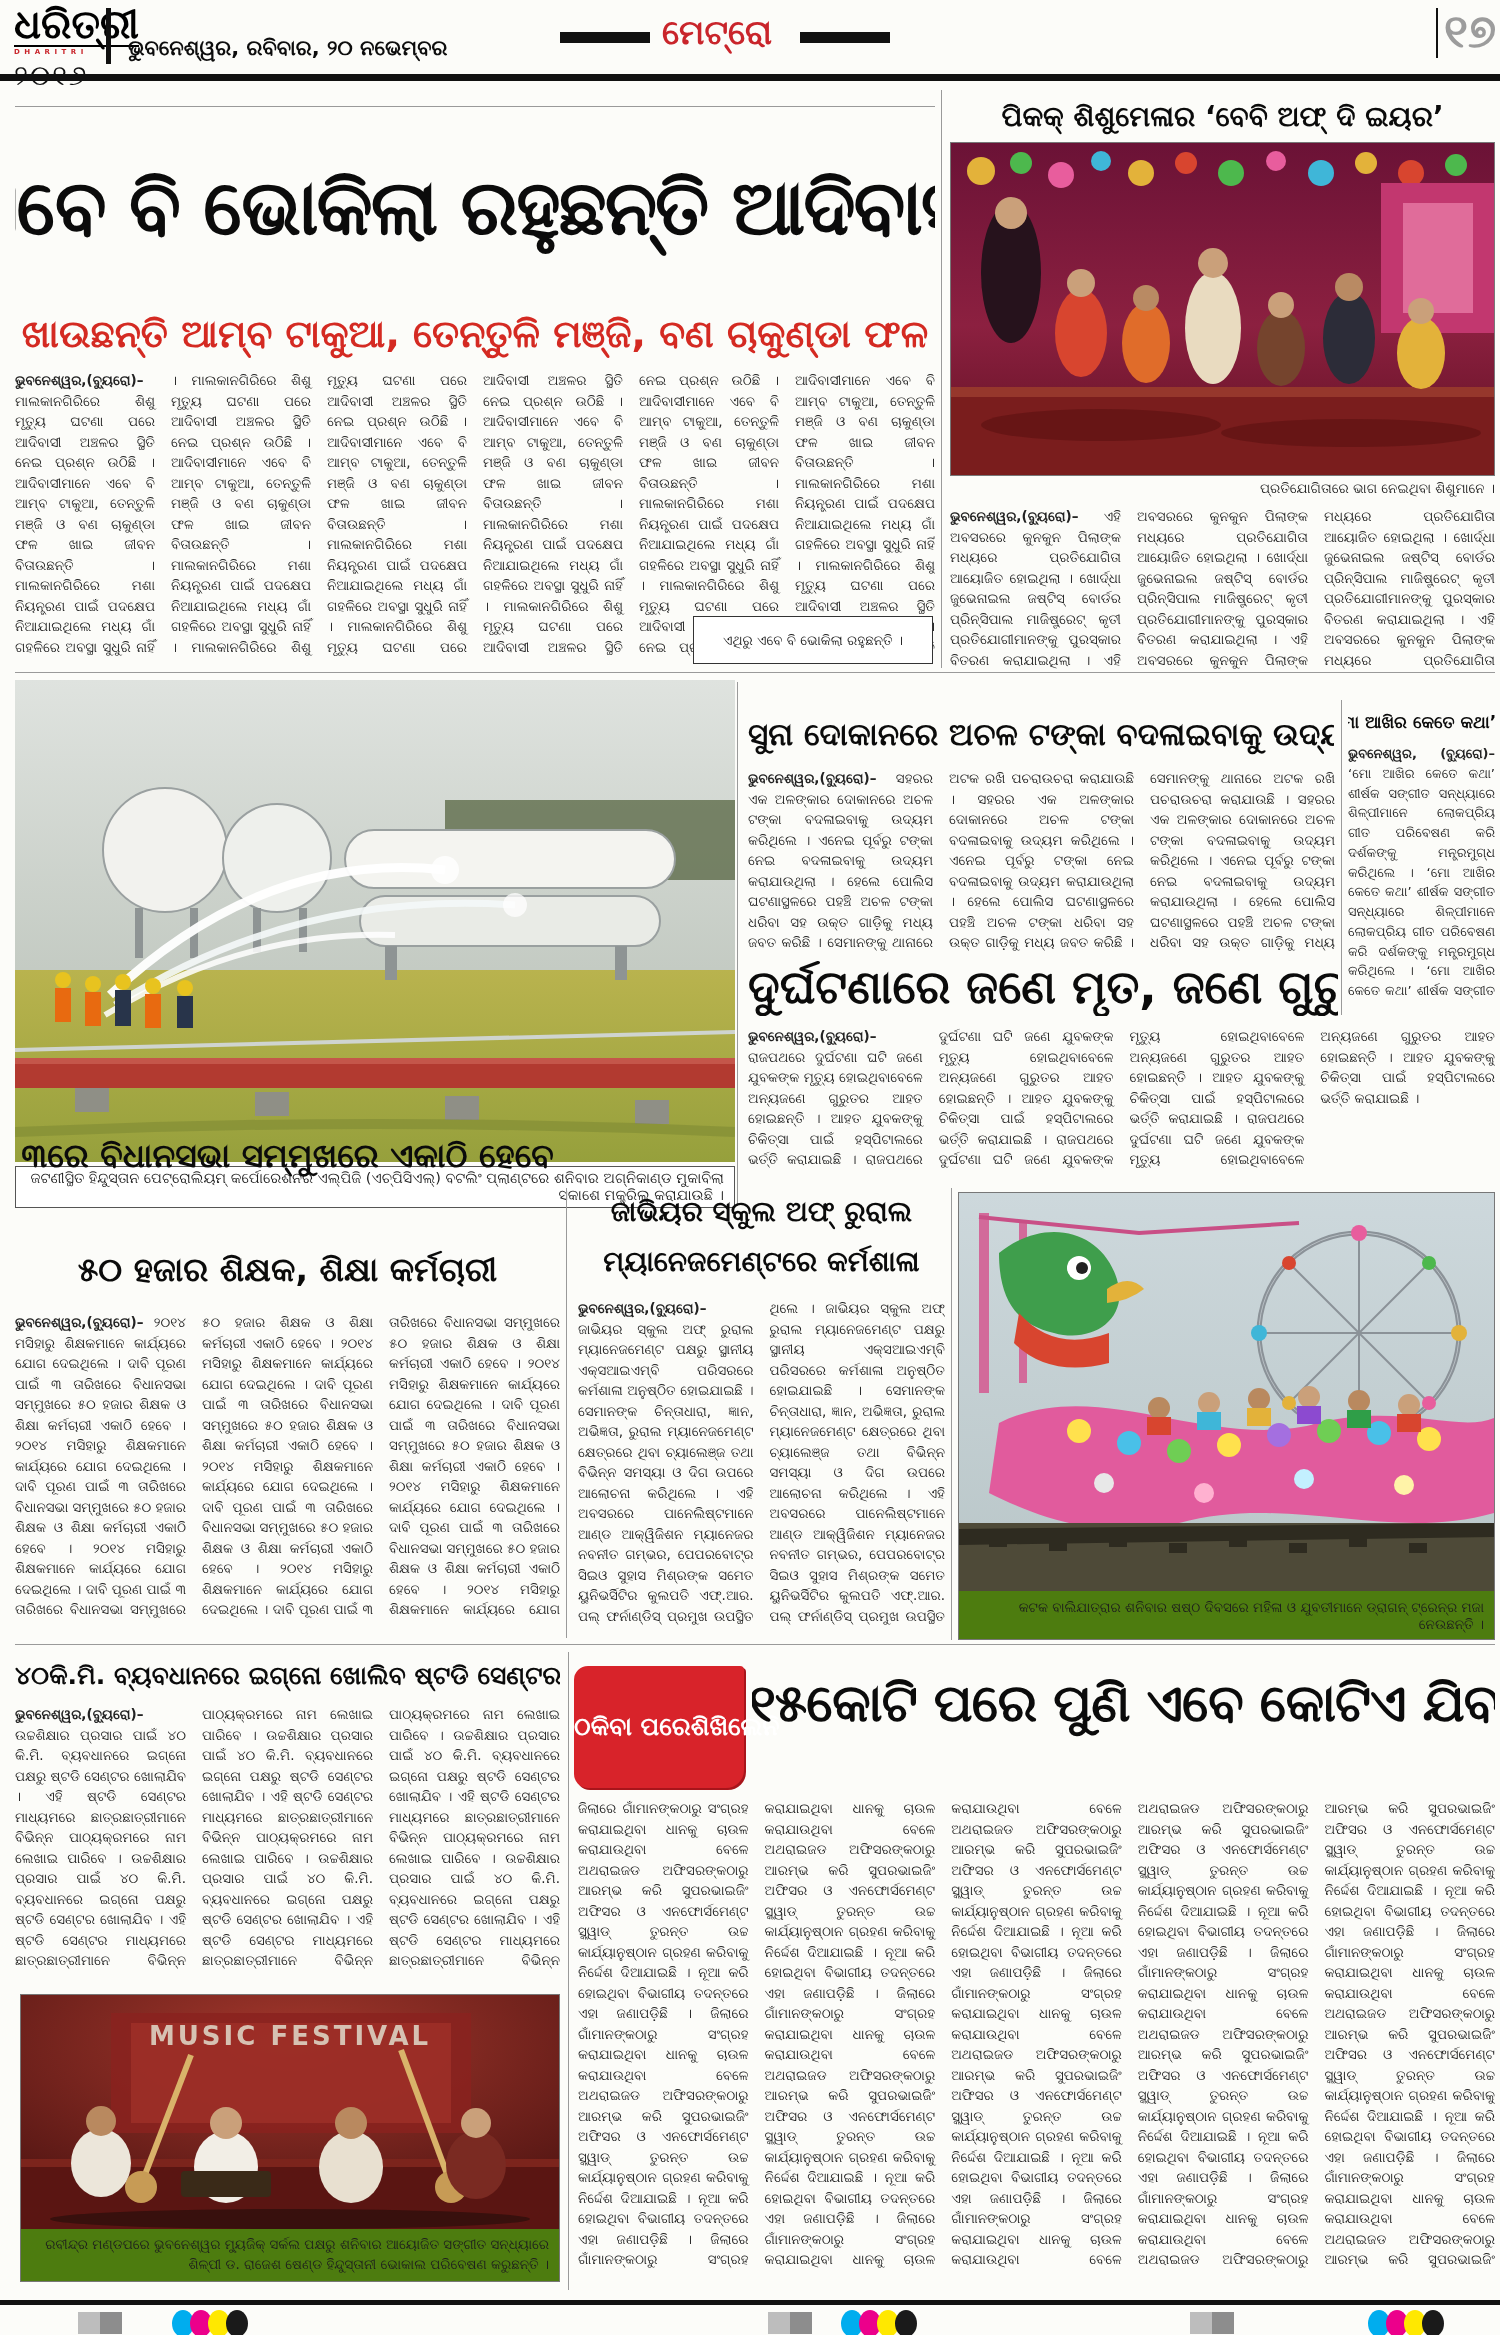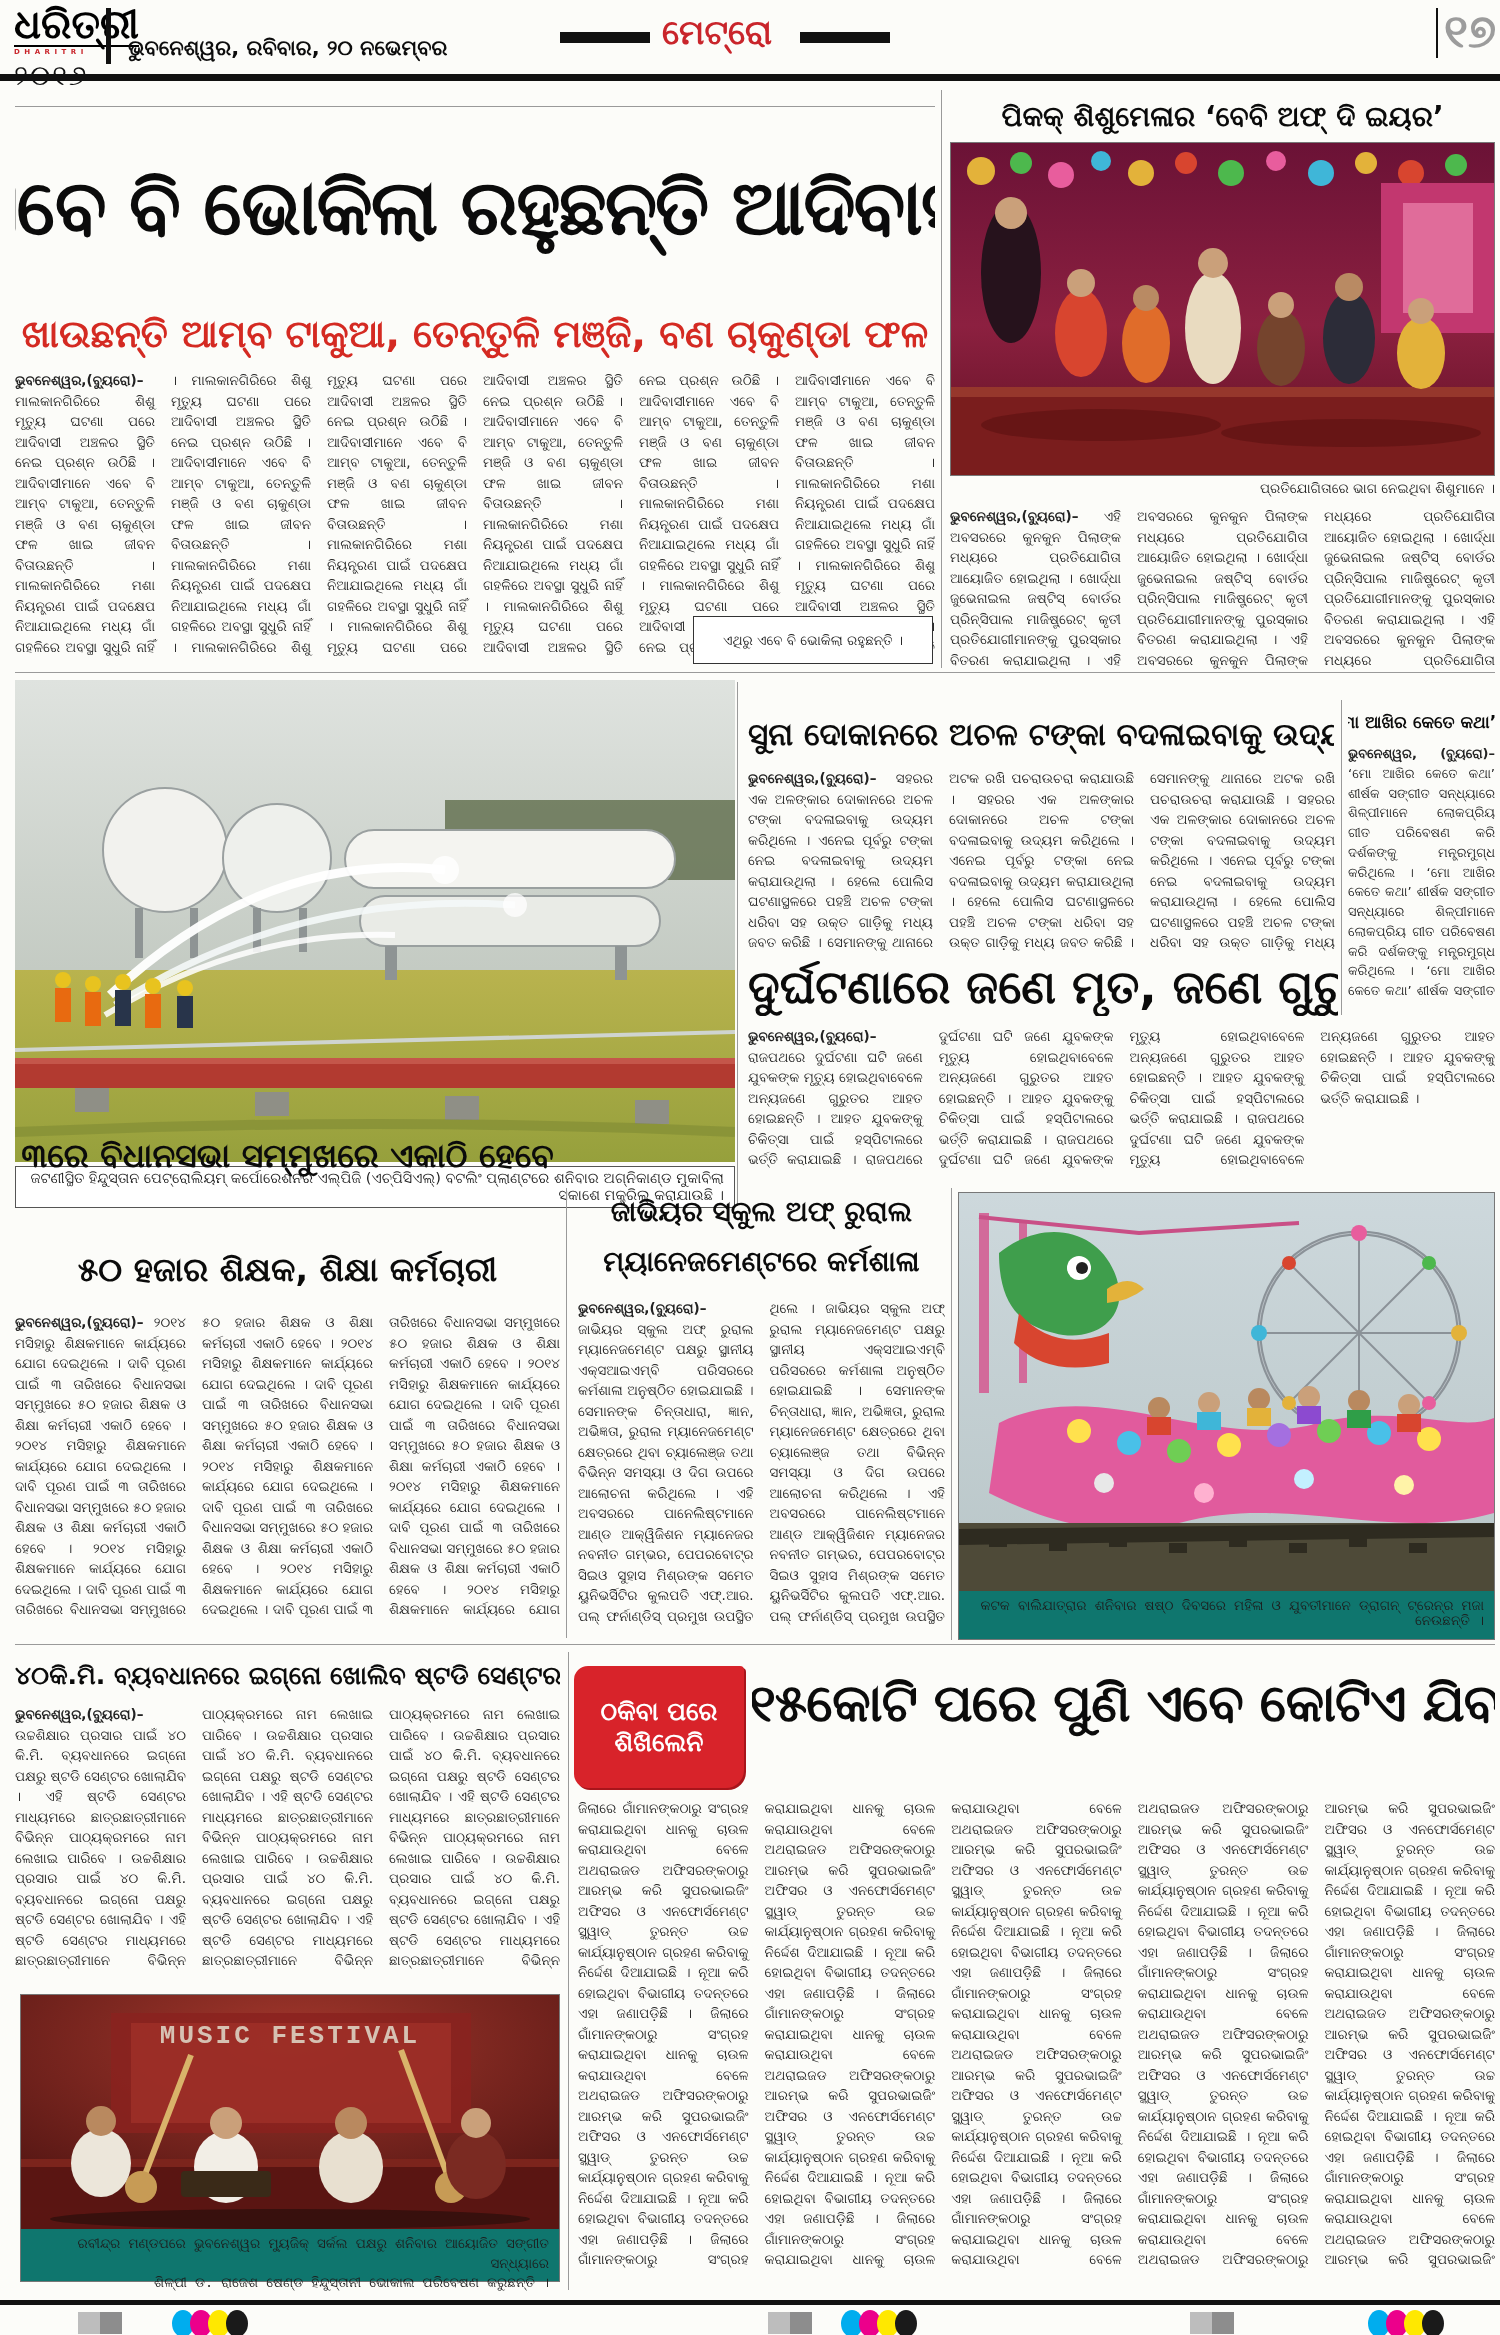--- a/index.html
+++ b/index.html
@@ -9,33 +9,33 @@
   .rule{position:absolute;background:#9a9a9a;}
   .blackbar{position:absolute;background:#111;}
   .hl{font-weight:bold;color:#0b0b0b;white-space:nowrap;overflow:hidden;
       display:flex;align-items:center;justify-content:center;}
   .hl-left{justify-content:flex-start;}
   .body-cols{column-gap:16px;text-align:justify;font-size:13.5px;line-height:1.52;
              color:#232323;overflow:hidden;word-break:break-word;}
   .dateline{font-weight:bold;}
   .caption{font-size:13.5px;color:#1d1d1d;text-align:right;overflow:hidden;}
   .capbox{border:1px solid #555;display:flex;align-items:center;justify-content:center;padding:2px 10px;box-sizing:border-box;background:#fff;}
-  .photobox{border:1px solid #777;background:#0f766e;box-sizing:border-box;font-family:Liberation Mono, monospace;}
+  .photobox{border:1px solid #777;background:#4d7c0f;box-sizing:border-box;}
   .photo{display:block;overflow:hidden;}
   .logo{font-size:40px;font-weight:bold;color:#000;line-height:1.0;border-bottom:2px solid #000;padding-bottom:1px;}
   .logo-sub{font-size:7px;letter-spacing:4.5px;color:#c9252b;font-weight:bold;margin-top:1px;}
   .year{font-size:28px;color:#111;margin-top:3px;letter-spacing:2px;}
   .datetext{font-size:21px;font-weight:bold;color:#0d0d0d;white-space:nowrap;}
   .metro{font-size:34px;font-weight:bold;color:#c9252b;white-space:nowrap;}
   .pagenum{font-size:46px;font-weight:bold;color:#9c9c9c;line-height:1;}
   .subhead{color:#d42a22;}
   .endnote{border:1.5px solid #333;background:#fff;display:flex;align-items:center;
            justify-content:center;font-size:13.5px;text-align:center;padding:4px 8px;box-sizing:border-box;overflow:hidden;}
-  .badge{background:#d8232a;border-radius:14px 4px 18px 14px;color:#fff;display:flex;flex-direction:column;
-         align-items:center;justify-content:center;font-weight:bold;box-shadow:2px 2px 0 #a8151b;}
+  .badge{background:#d8232a;border-radius:14px 4px 18px 14px;color:#fff;display:flex;flex-direction:row;
+         align-items:center;font-weight:bold;box-shadow:2px 2px 0 #a8151b;}
   .badge div{line-height:1.25;white-space:nowrap;}
   .regrow{position:absolute;left:0;top:2310px;width:1500px;height:26px;}
   .regsq{position:absolute;top:2px;width:22px;height:22px;}
   .dots{position:absolute;top:0;display:flex;}
   .dot{width:22px;height:27px;border-radius:50%;margin-left:-4px;}
 </style>
 </head>
 <body>
 
 <div class="page">

